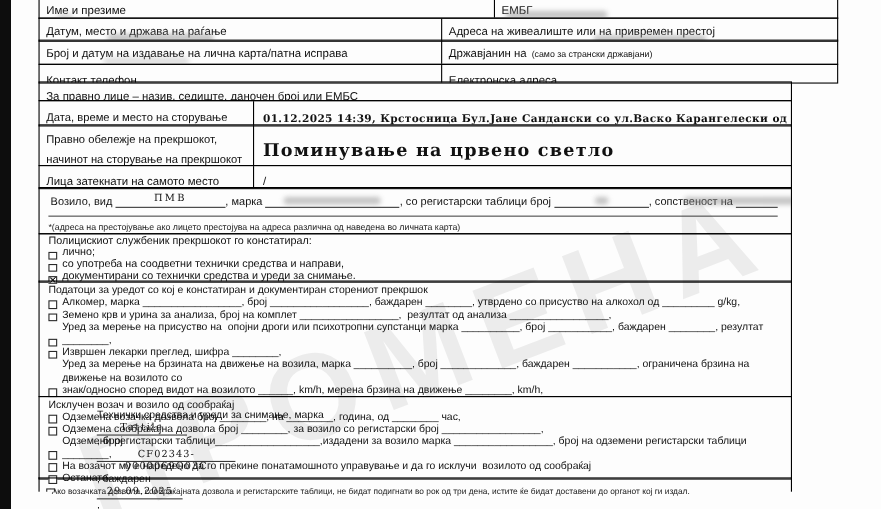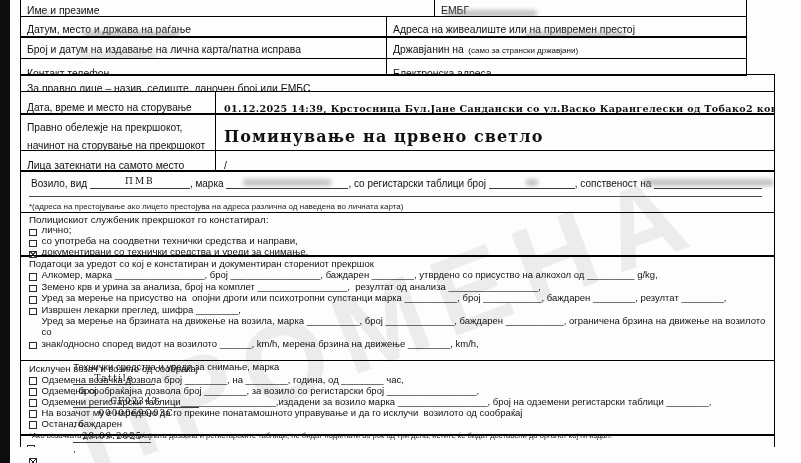--- a/index.html
+++ b/index.html
@@ -3,25 +3,25 @@
 <meta charset="utf-8">
 <style>
   html,body{margin:0;padding:0;background:#e8e8e8;}
   .page{position:relative;width:801px;height:463px;background:#fdfdfd;overflow:hidden;
         font-family:"Liberation Sans",sans-serif;color:#111;}
   .leftbar{position:absolute;left:0;top:0;width:10px;height:463px;background:#0d0d0d;}
   .watermark{position:absolute;left:55px;top:255px;width:680px;z-index:0;
              transform:rotate(-21deg);font-size:110px;font-weight:bold;
              letter-spacing:14px;color:rgba(90,90,90,0.10);white-space:nowrap;
              font-family:"Liberation Sans",sans-serif;pointer-events:none;}
-  .form{position:absolute;left:20px;top:0;width:755px;z-index:1;}
+  .form{position:absolute;left:35px;top:0;width:755px;z-index:1;}
   .row{position:relative;box-sizing:border-box;border:1.5px solid #000;margin-top:-1.5px;display:flex;background:transparent;}
   .row.first{margin-top:0;border-top:none;}
   .narrow{width:727px;}
-  .wide{width:755px;}
+  .wide{width:685px;}
   .cell{position:relative;box-sizing:border-box;padding:2px 6px;overflow:hidden;}
   .cell + .cell{border-left:1.5px solid #000;}
   .flex1{flex:1;}
   .lbl{font-size:10.4px;line-height:11.5px;}
   .lbl-sm{font-size:8px;}
   .smudge{position:absolute;height:7px;border-radius:3px;background:#8a8a8a;
           filter:blur(2.2px);opacity:.5;}
   .bval{font-family:"DejaVu Serif",serif;font-weight:700;font-size:9.6px;
         letter-spacing:0.35px;white-space:nowrap;}
   .bval2{font-family:"DejaVu Serif",serif;font-weight:700;font-size:16px;

